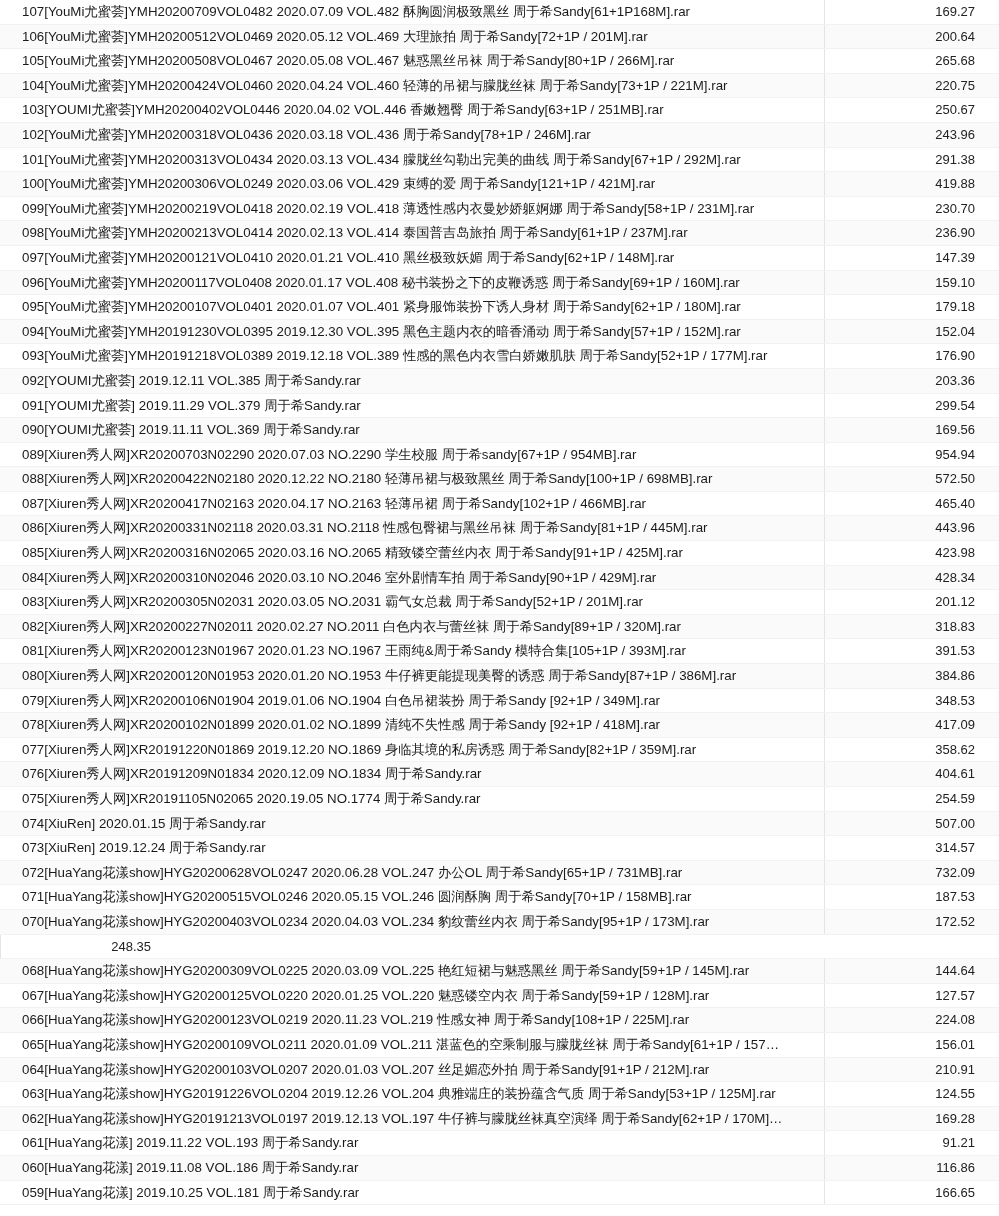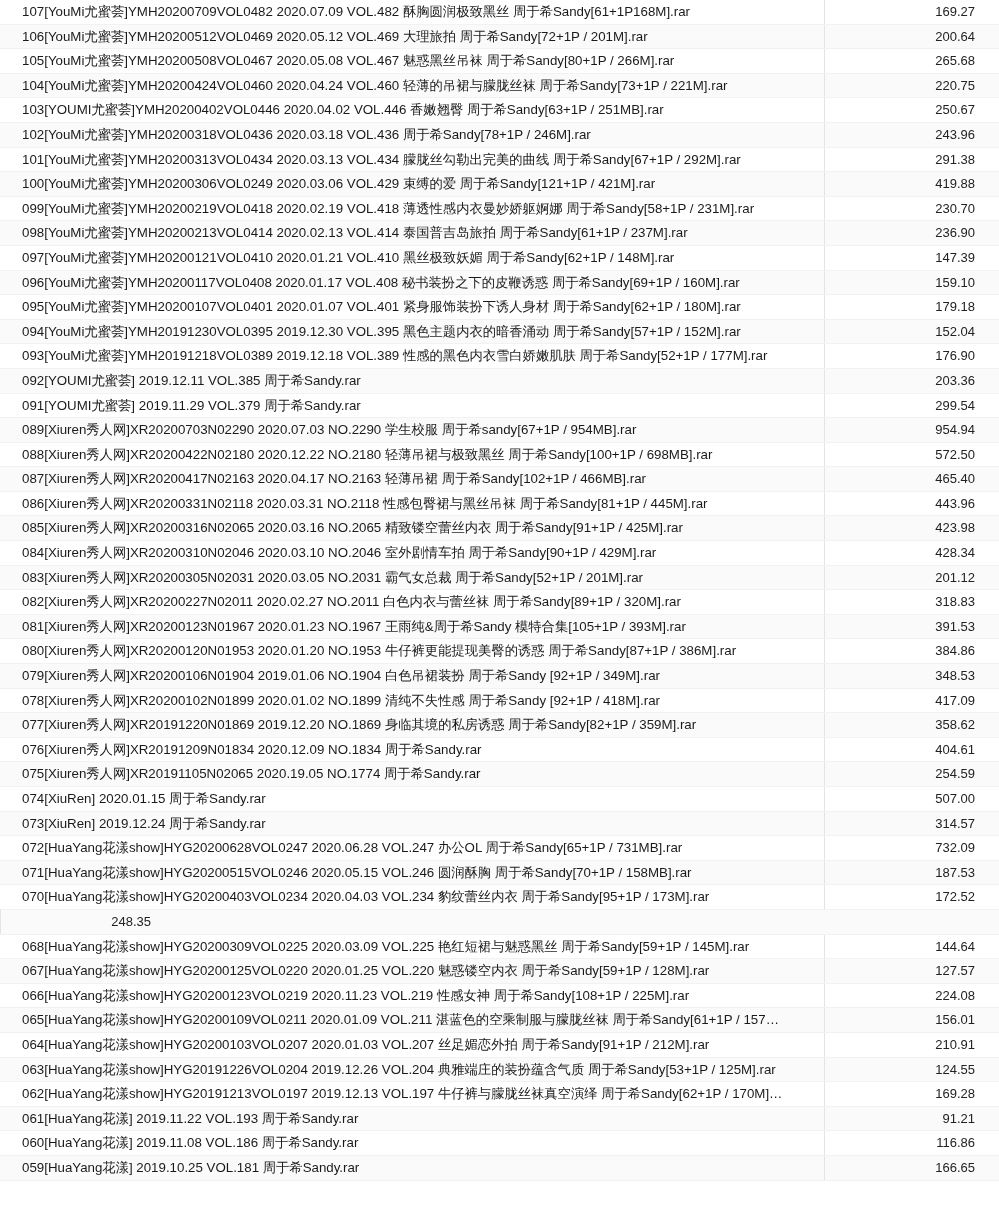--- a/index.html
+++ b/index.html
@@ -140,20 +140,25 @@
       <div class="name">092[YOUMI尤蜜荟] 2019.12.11 VOL.385 周于希Sandy.rar</div>
       <div class="divider"></div>
       <div class="size">203.36</div>
     </div>
     <div class="row">
       <div class="name">091[YOUMI尤蜜荟] 2019.11.29 VOL.379 周于希Sandy.rar</div>
       <div class="divider"></div>
       <div class="size">299.54</div>
     </div>
     <div class="row">
+      <div class="name">090[YOUMI尤蜜荟] 2019.11.11 VOL.369 周于希Sandy.rar</div>
+      <div class="divider"></div>
+      <div class="size">169.56</div>
+    </div>
+    <div class="row">
       <div class="name">089[Xiuren秀人网]XR20200703N02290 2020.07.03 NO.2290 学生校服 周于希sandy[67+1P / 954MB].rar</div>
       <div class="divider"></div>
       <div class="size">954.94</div>
     </div>
     <div class="row">
       <div class="name">088[Xiuren秀人网]XR20200422N02180 2020.12.22 NO.2180 轻薄吊裙与极致黑丝 周于希Sandy[100+1P / 698MB].rar</div>
       <div class="divider"></div>
       <div class="size">572.50</div>
     </div>
     <div class="row">

